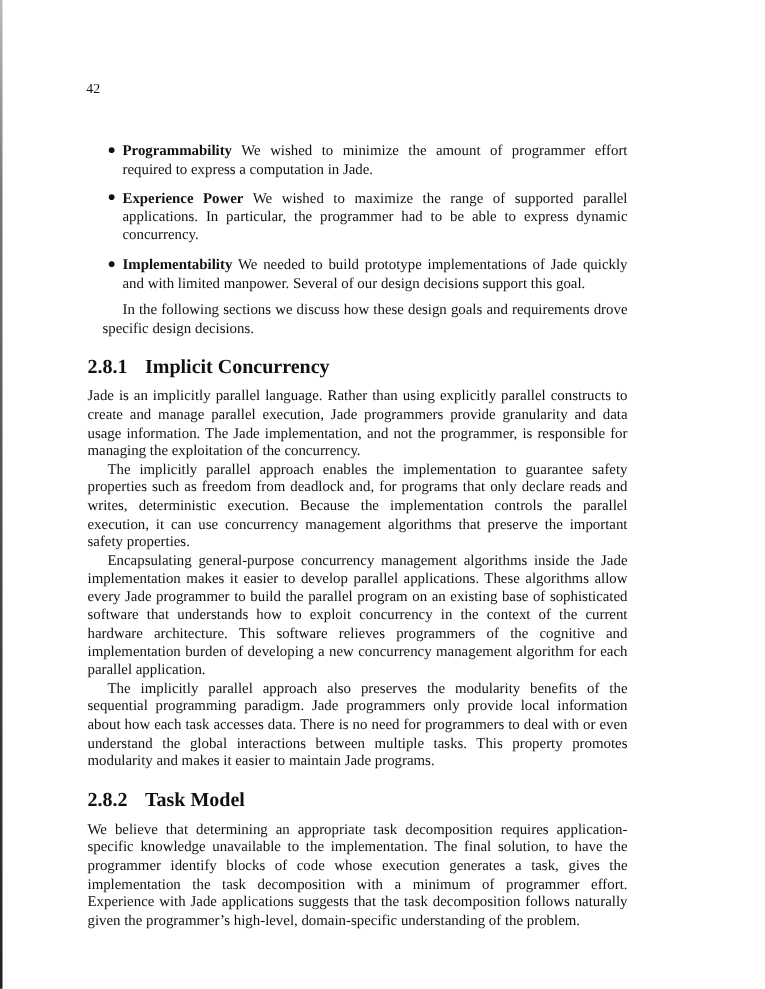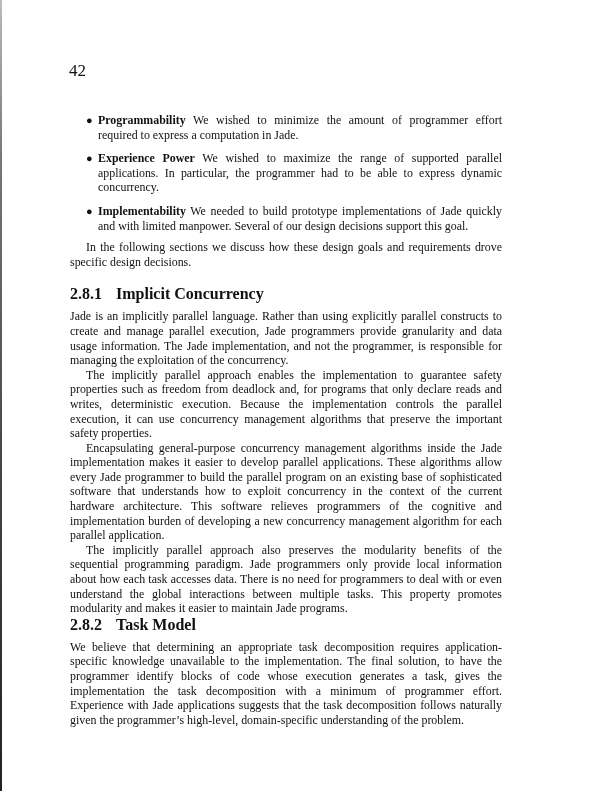--- a/index.html
+++ b/index.html
@@ -6,44 +6,44 @@
     body {
       width: 612px; height: 791px; background: #ffffff; position: relative; overflow: hidden;
       font-family: "Liberation Serif", "DejaVu Serif", serif; color: #111;
     }
     .edge-line {
       position: absolute; left: 0; top: 0; width: 2px; height: 791px;
       background: linear-gradient(to bottom, #bbb 0%, #777 20%, #444 60%, #222 100%);
     }
     .running-head {
       position: absolute; top: 63px; left: 69px; width: 433px; height: 16px;
-      font-size: 17px; line-height: 16px;
+      font-size: 11px; line-height: 16px;
     }
     .page-number { position: absolute; left: 0; top: 0; }
     .chapter-title { position: absolute; right: 0; top: 0; font-style: italic; word-spacing: 1px; }
     .chapter-title .sep { display: inline-block; width: 8px; }
     .content {
       position: absolute; left: 70px; top: 113px; width: 432px;
       font-size: 11.9px; line-height: 14.6px; text-align: justify;
     }
     ul.goals { list-style: none; margin: 0; padding: 0; }
     ul.goals li { position: relative; padding-left: 28px; margin-bottom: 9px; }
     ul.goals li .bullet {
       position: absolute; left: 16px; top: 0; font-size: 11px;
     }
     ul.goals li b { font-weight: bold; }
     p { margin: 0; }
     p.indent { text-indent: 16px; }
     h3 {
       font-size: 16px; font-weight: bold; margin: 0; line-height: 18px;
     }
     h3 .num { display: inline-block; width: 46px; }
-    .after-list { margin-top: -2px; }
+    .after-list { margin-top: -2px; margin-left: 12px; }
     .sec1 { margin-top: 16px; margin-bottom: 6px; }
-    .sec2 { margin-bottom: 6px; }
+    .sec2 { margin-top: 16px; margin-bottom: 6px; }
   </style>
 </head>
 <body>
 
 <div class="edge-line"></div>
 
 <div class="running-head">
   <span class="page-number">42</span>
 </div>
 

